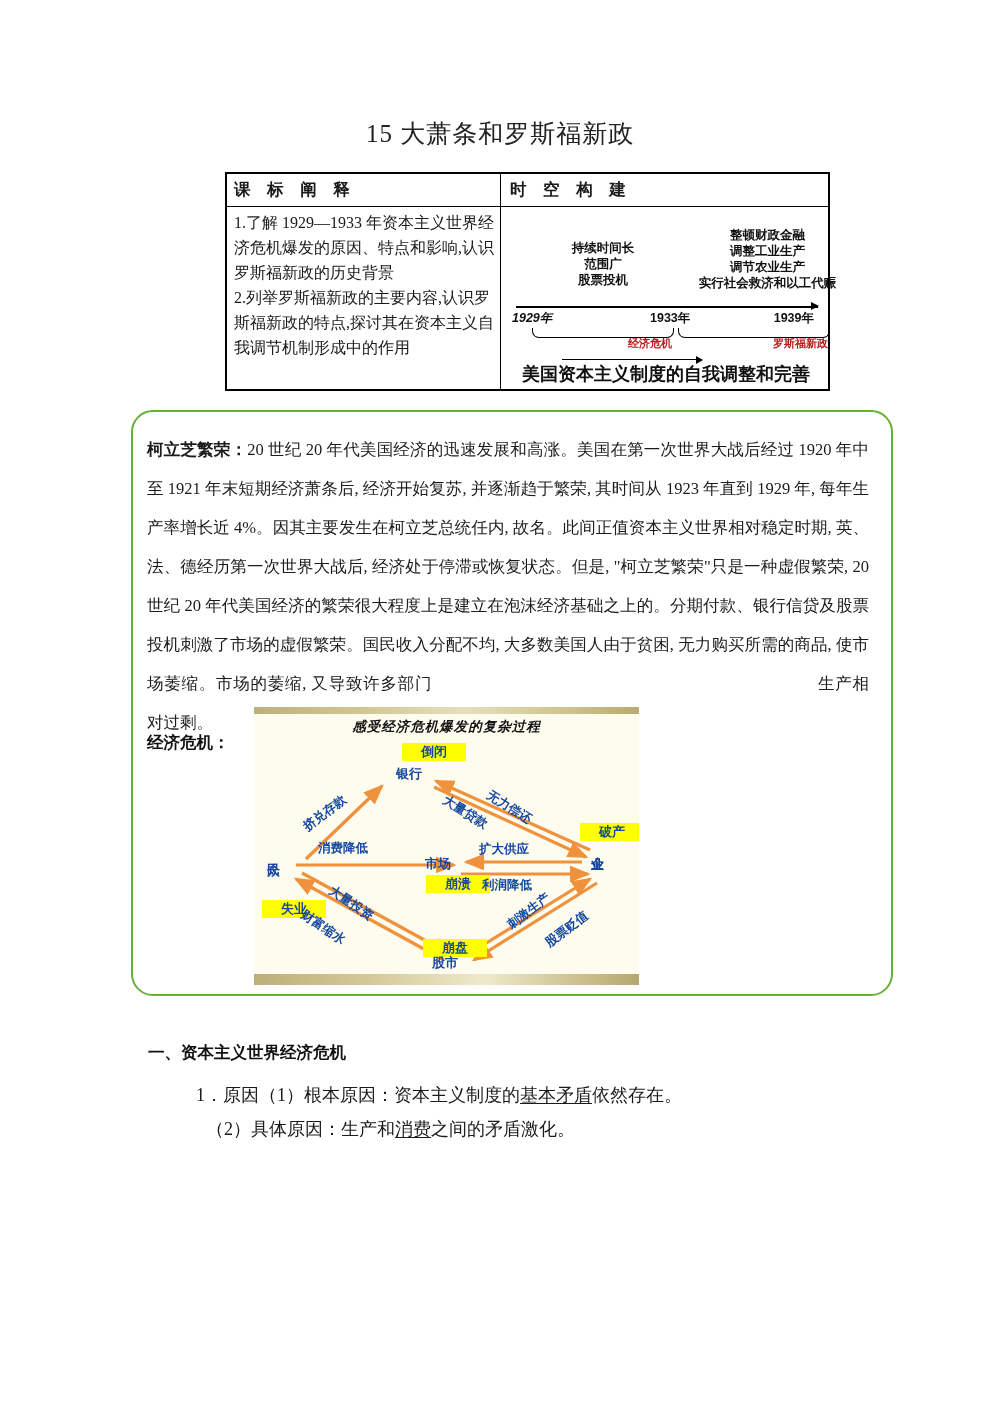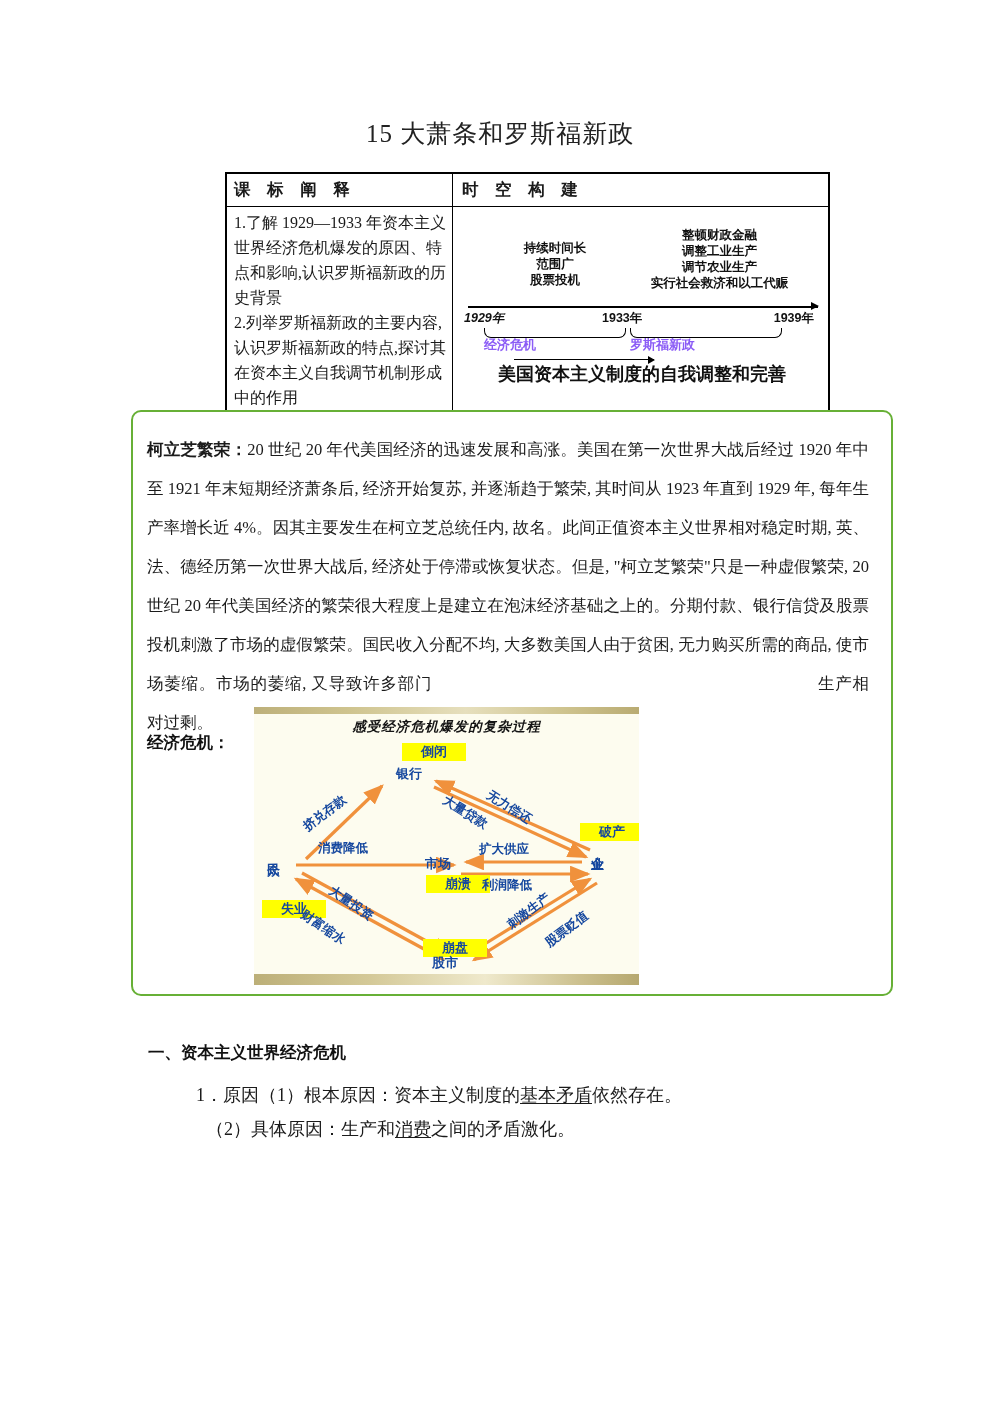--- a/index.html
+++ b/index.html
@@ -46,21 +46,21 @@
     flex-direction: column;
   }
   .ot-head {
     display: flex;
     border-bottom: 1.2px solid #000;
   }
   .ot-body {
     display: flex;
   }
   .ot-cell-l {
-    width: 226px;
+    width: 274px;
     box-sizing: border-box;
     border-right: 1.2px solid #000;
     padding: 3px 6px 4px 7px;
   }
   .ot-cell-r {
     flex: 1;
     box-sizing: border-box;
     padding: 3px 6px 4px 9px;
   }
   .ot-head .ot-cell-l, .ot-head .ot-cell-r {
@@ -128,23 +128,23 @@
     border-top: none;
     border-radius: 0 0 7px 7px;
   }
   .tl-b1 { left: 22px;  width: 140px; }
   .tl-b2 { left: 168px; width: 150px; }
   .tl-phase {
     position: absolute;
     top: 126px;
     font-family: "Liberation Sans", "DejaVu Sans", sans-serif;
     font-weight: bold;
-    font-size: 13px;
-    text-align: left;
-    color: #8b5cf6;
+    font-size: 11px;
+    text-align: right;
+    color: #b91c1c;
   }
   .tl-p1 { left: 22px;  width: 140px; }
   .tl-p2 { left: 168px; width: 150px; }
   .tl-longarrow {
     position: absolute;
     left: 52px;
     top: 149px;
     width: 140px;
     height: 1.4px;
     background: #000;
@@ -169,21 +169,21 @@
   }
 
   
   .green-box {
     position: absolute;
     left: 131px;
     top: 410px;
     width: 762px;
     height: 586px;
     border: 2.2px solid #67b036;
-    border-radius: 10px;
+    border-radius: 22px;
     box-sizing: border-box;
     background: #fff;
   }
   .gb-inner {
     position: absolute;
     left: 14px;
     top: 18px;
     right: 22px;
   }
   .para {

